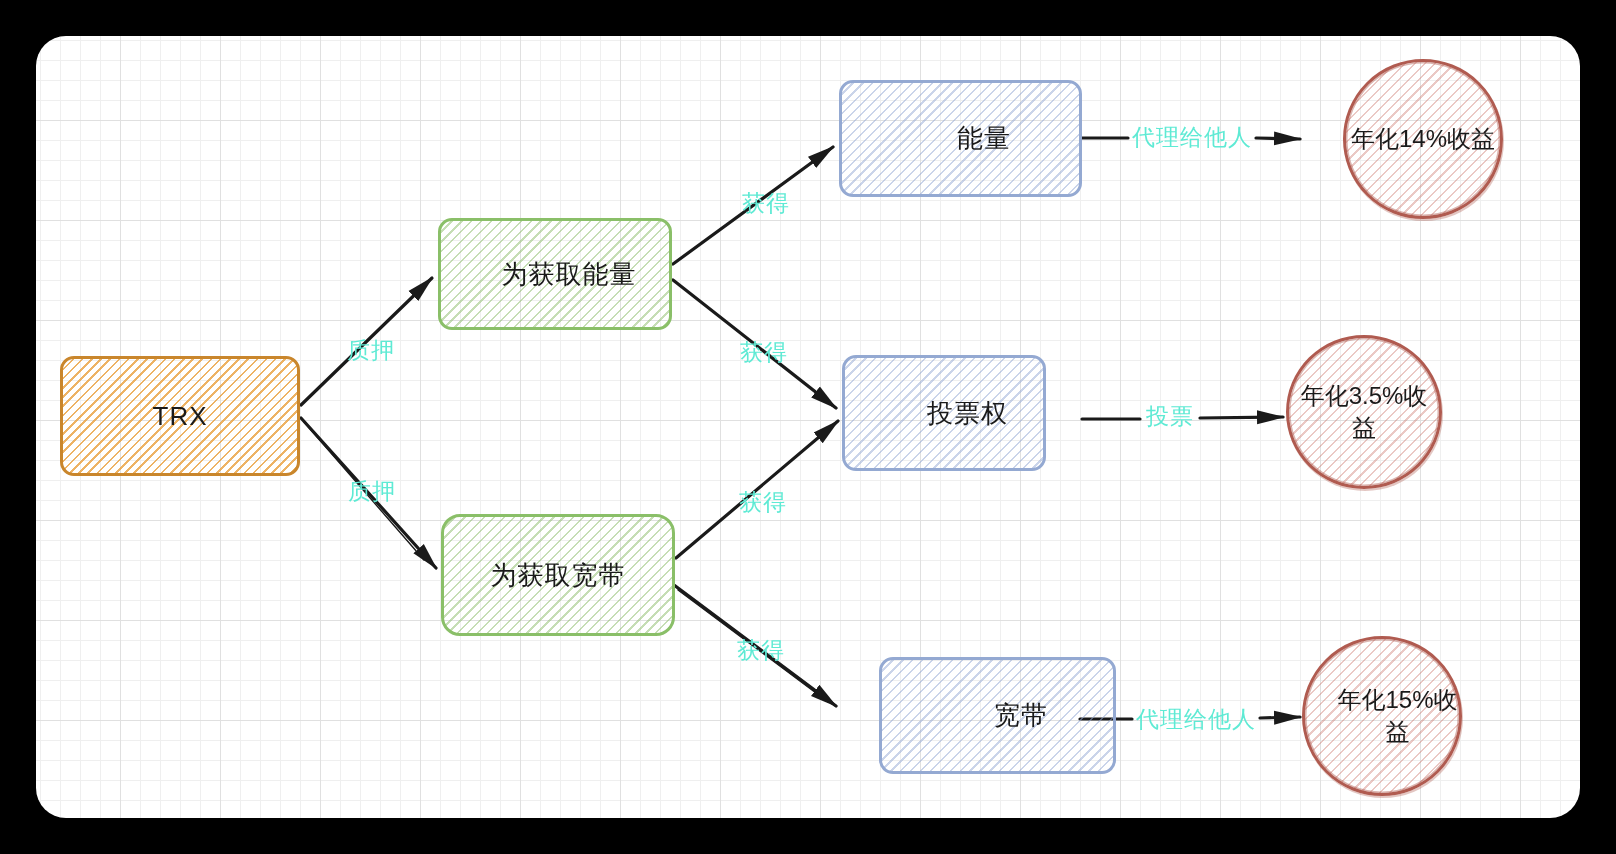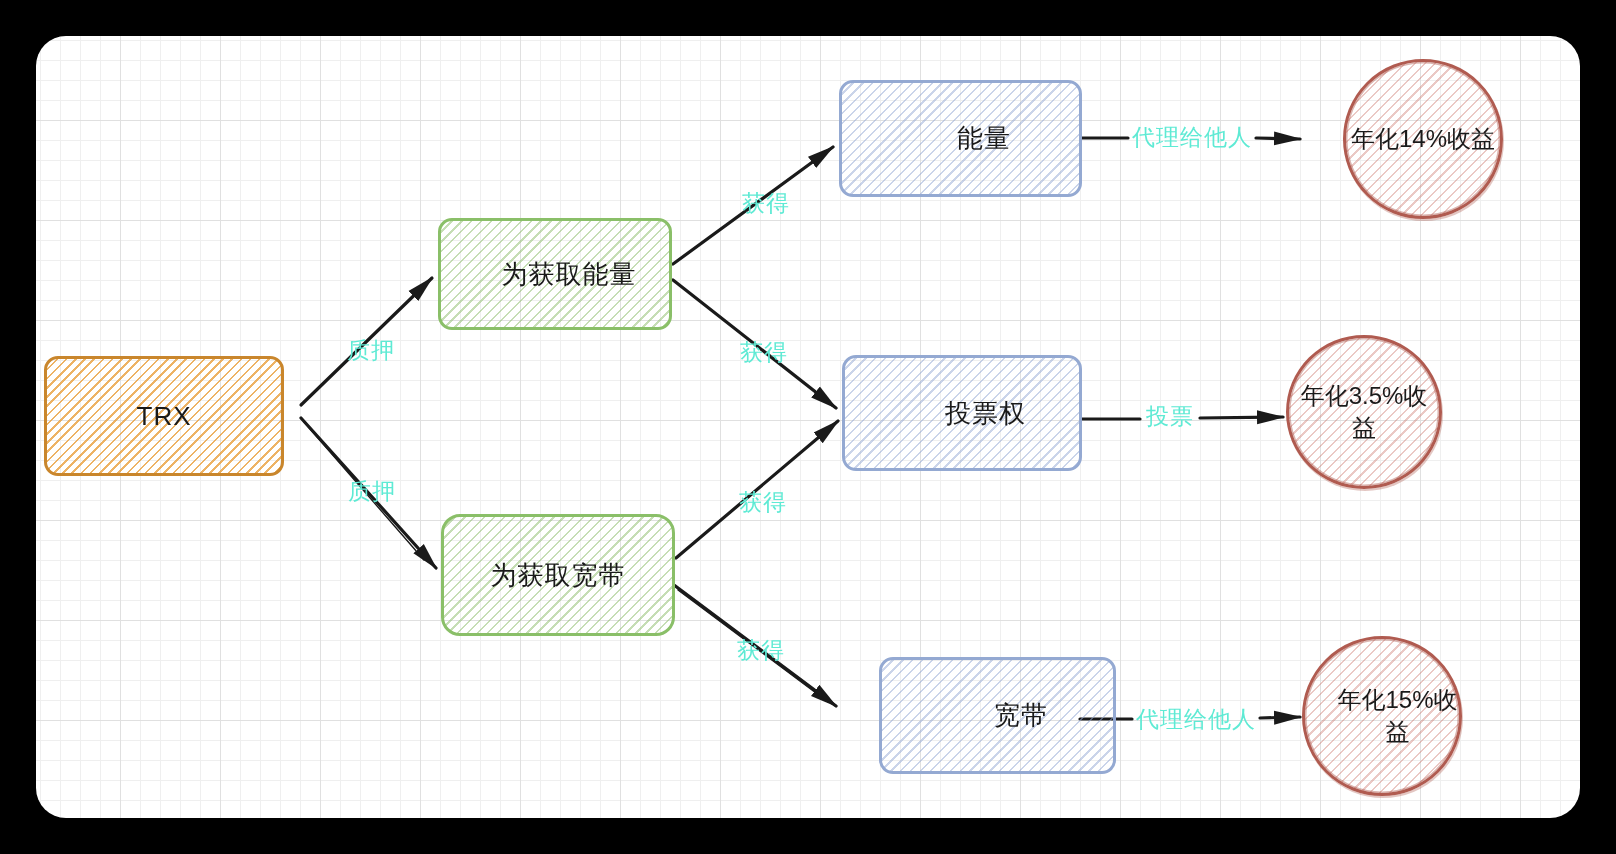--- a/index.html
+++ b/index.html
@@ -71,25 +71,25 @@
   }
   .edge-label {
     position: absolute;
     transform: translate(-50%, -50%);
     font-size: 23px;
     color: #5eead4;
     white-space: nowrap;
     letter-spacing: 1px;
   }
   
-  #n-trx            { left: 44px;  top: 356px; width: 240px; height: 120px; }
+  #n-trx            { left: 60px;  top: 356px; width: 240px; height: 120px; }
   #n-stake-energy   { left: 438px; top: 218px; width: 234px; height: 112px; padding-left: 28px; }
   #n-stake-bandwidth{ left: 441px; top: 514px; width: 234px; height: 122px; border-radius: 19px; }
   #n-energy         { left: 839px; top: 80px;  width: 243px; height: 117px; }
-  #n-vote-right     { left: 842px; top: 355px; width: 240px; height: 116px; }
+  #n-vote-right     { left: 842px; top: 355px; width: 204px; height: 116px; }
   #n-bandwidth      { left: 879px; top: 657px; width: 237px; height: 117px; }
   #n-yield-energy   { left: 1302px; top: 59px;  width: 160px; height: 160px; margin-left: 41px; }
   #n-yield-vote     { left: 1286px; top: 335px; width: 156px; height: 154px; }
   #n-yield-bandwidth{ left: 1302px; top: 636px; width: 160px; height: 160px; padding-left: 31px; }
   
   #el-0 { left: 371px;  top: 350px; }
   #el-1 { left: 372px;  top: 491px; }
   #el-2 { left: 766px;  top: 203px; }
   #el-3 { left: 764px;  top: 352px; }
   #el-4 { left: 763px;  top: 502px; }

